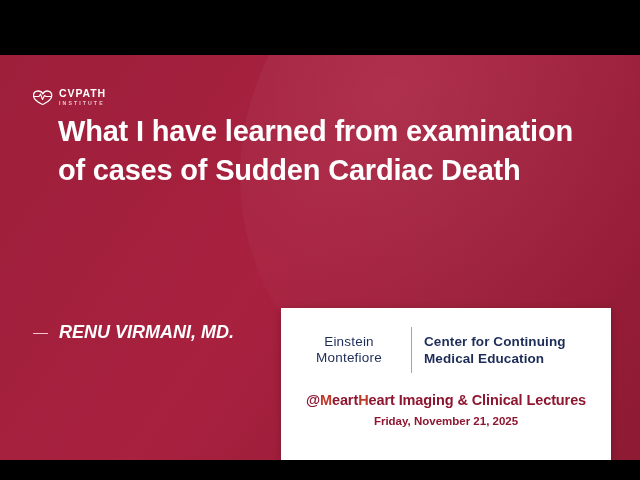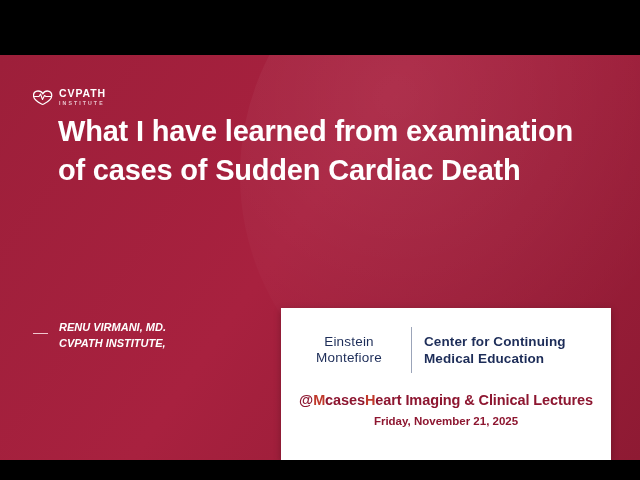--- a/index.html
+++ b/index.html
@@ -105,21 +105,21 @@
     gap: 11px;
   }
   .author-dash {
     color: #f0c6ce;
     font-size: 15px;
     line-height: 1;
     padding-top: 4px;
   }
   .author-lines {
     color: #ffffff;
-    font-size: 11px;
+    font-size: 18px;
     font-style: italic;
     font-weight: bold;
     line-height: 1.42;
   }
   .author-lines div {
     white-space: nowrap;
   }
 
   
   .info-card {
@@ -205,38 +205,37 @@
         <span class="logo-sub">INSTITUTE</span>
       </span>
     </div>
 
     <div class="slide-title">What I have learned from examination of cases of Sudden Cardiac Death</div>
 
     <div class="author-block">
       <div class="author-dash">—</div>
       <div class="author-lines">
         <div>RENU VIRMANI, MD.</div>
-        <div>CVPATH INSTITUTE,</div>
       </div>
     </div>
 
     <div class="info-card">
       <div class="card-top">
         <div class="em-logo">
           <div class="em-line1">Einstein</div>
           <div class="em-line2">Montefiore</div>
         </div>
         <div class="card-divider"></div>
         <div class="ccme">
           <div>Center for Continuing</div>
           <div>Medical Education</div>
         </div>
       </div>
       <div class="card-bottom">
-        <div class="series-line"><span>@</span><span class="hl">M</span><span>cases</span><span class="hl">H</span><span>eart Imaging &amp; Clinical Lectures</span></div>
+        <div class="series-line"><span>@</span><span class="hl">M</span><span>eart</span><span class="hl">H</span><span>eart Imaging &amp; Clinical Lectures</span></div>
         <div class="date-line">Friday, November 21, 2025</div>
       </div>
     </div>
 
   </div>
 
   <div class="bottom-bar"></div>
 </div>
 
 </body></html>

